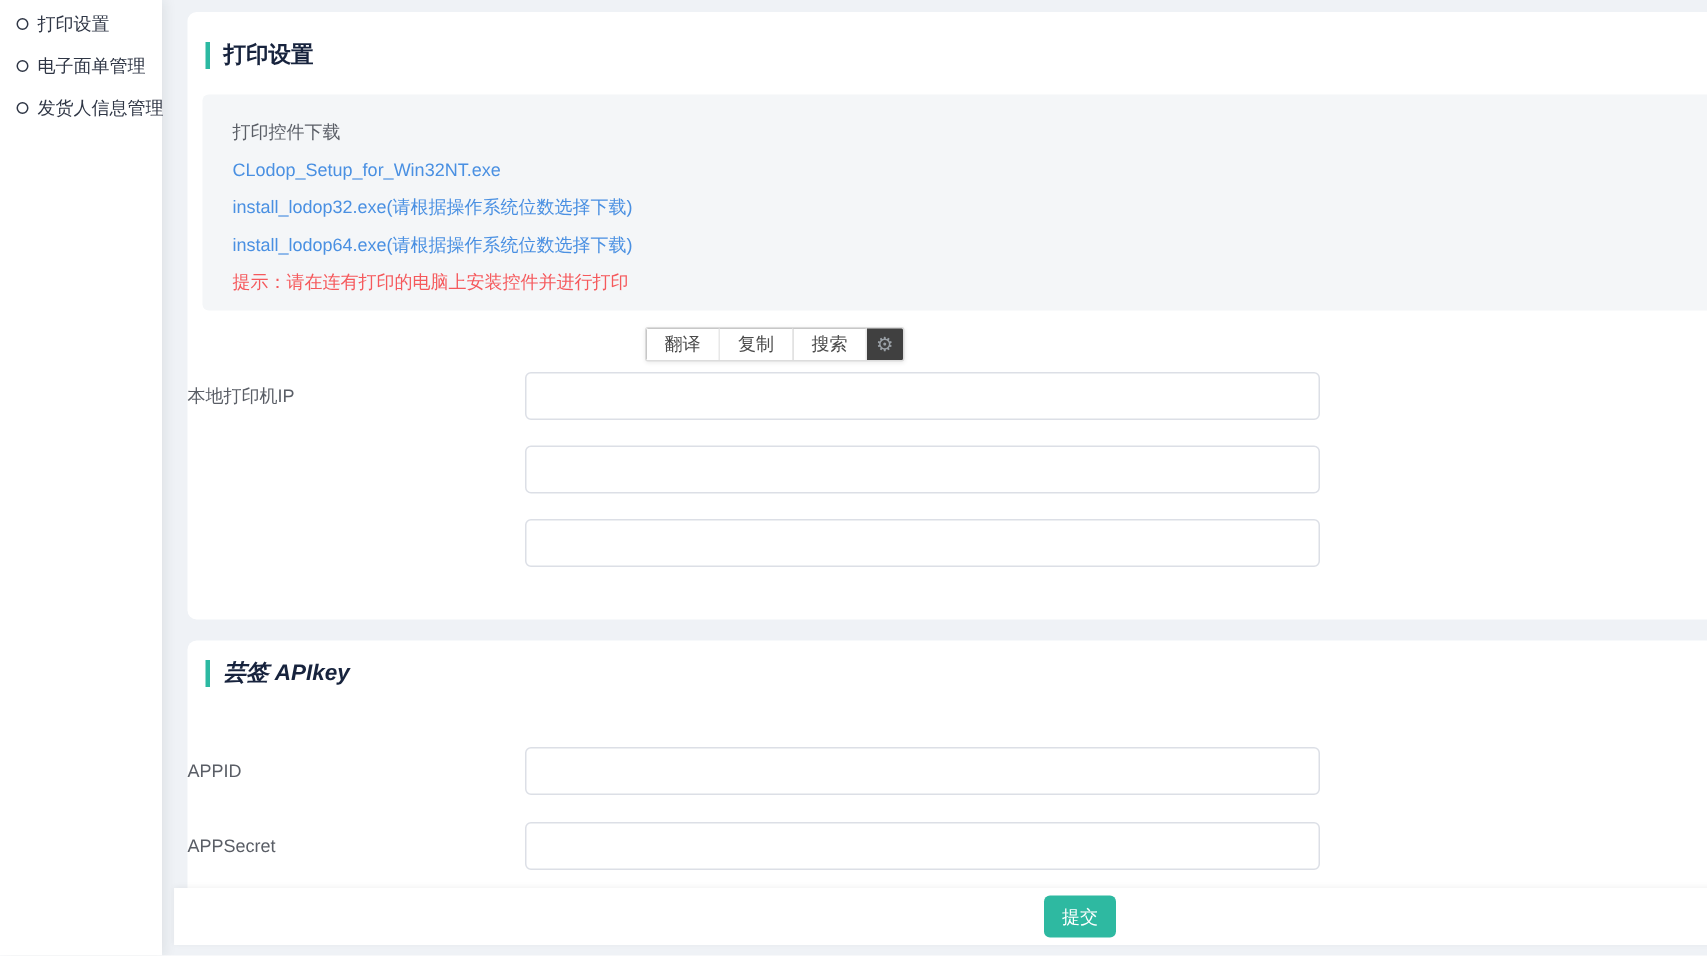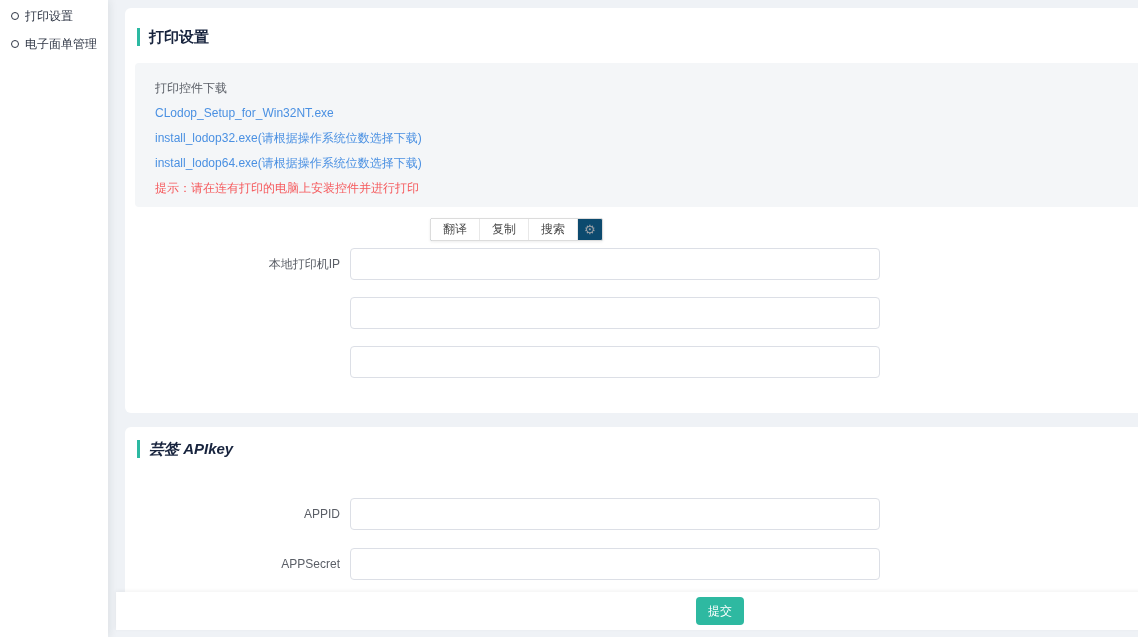--- a/index.html
+++ b/index.html
@@ -47,37 +47,37 @@
     background:#f4f6f8; border-radius:4px; padding:13px 0 0 20px;
   }
   .download-box p { line-height:25px; }
   .dl-heading { color:#5a5e66; }
   .dl-link { color:#4a90e2; text-decoration:none; cursor:pointer; display:inline-block; }
   .dl-tip { color:#f5595c; }
 
   
   .sel-toolbar {
     position:absolute; left:305px; top:210px; display:flex; align-items:stretch;
-    background:#0c4a6e; border:1px solid #dcdcdc; border-radius:2px;
+    background:#404040; border:1px solid #dcdcdc; border-radius:2px;
     box-shadow:0 1px 3px rgba(0,0,0,.08); height:23px; z-index:2;
   }
   .sel-btn {
     padding:0 12px; line-height:21px; color:#4a4a4a; cursor:pointer;
     border-right:1px solid #e8e8e8; background:#fff; border-top:none; border-bottom:none; border-left:none;
     font-size:12px; font-family:inherit;
   }
   .sel-gear {
     padding:0 6px; line-height:21px; color:#9aa0a6; cursor:pointer;
     font-size:13px; display:flex; align-items:center;
   }
 
   
   .form-row { position:absolute; left:0; height:32px; width:100%; }
   .form-row label {
-    position:absolute; left:0; top:0; width:215px; text-align:right;
+    position:absolute; left:0; top:0; width:215px; text-align:left;
     line-height:32px; color:#5a5e66;
   }
   .form-row input {
     position:absolute; left:225px; top:0; width:530px; height:32px;
     border:1px solid #dcdfe6; border-radius:4px; background:#fff;
     padding:0 10px; font-size:12px; color:#303133; outline:none;
     font-family:inherit;
   }
   .card1 .row0 { top:240px; }
   .card1 .row1 { top:289px; }
@@ -100,20 +100,24 @@
 <body>
 
 <nav class="sidebar">
   <div class="side-item">
     <span class="dot"></span>
     <span>打印设置</span>
   </div>
   <div class="side-item">
     <span class="dot"></span>
     <span>电子面单管理</span>
+  </div>
+  <div class="side-item">
+    <span class="dot"></span>
+    <span>发货人信息管理</span>
   </div>
 </nav>
 
 <section class="card card1">
   <h2 class="section-title">打印设置</h2>
 
   <div class="download-box">
     <p class="dl-heading">打印控件下载</p>
     <p><a class="dl-link">CLodop_Setup_for_Win32NT.exe</a></p>
     <p><a class="dl-link">install_lodop32.exe(请根据操作系统位数选择下载)</a></p>

